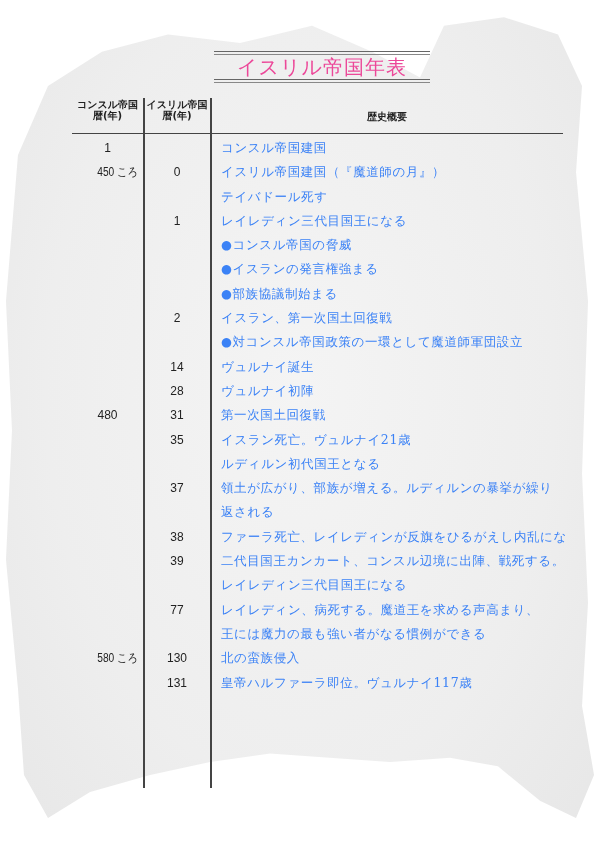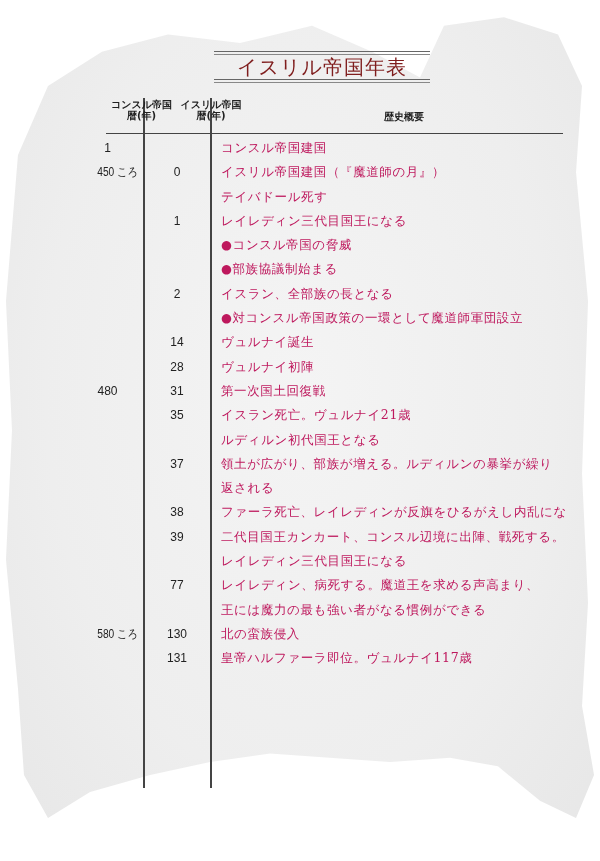--- a/index.html
+++ b/index.html
@@ -13,34 +13,34 @@
       97% 82%, 99% 90%, 96% 95%, 90% 93%, 83% 89%, 75% 88%, 65% 88.5%, 55% 88%,
       45% 87.5%, 35% 88.5%, 25% 90%, 15% 92%, 8% 95%, 4% 90%, 3% 80%, 1% 65%,
       2% 50%, 1% 35%
     );
     filter: drop-shadow(0 0 1px #999);
   }
   .title-wrap { position:absolute; left:214px; top:51px; width:216px; height:32px; }
   .title-wrap .rule { position:absolute; left:0; right:0; height:2px; border-top:1px solid #666; border-bottom:1px solid #888; }
   .title-wrap .rule.top { top:0; }
   .title-wrap .rule.bot { bottom:0; }
-  .title { position:absolute; left:0; right:0; top:3px; text-align:center; font-size:20px; color:#7f1d1d; letter-spacing:1px; }
+  .title { position:absolute; left:0; right:0; top:3px; text-align:center; font-size:20px; color:#ec4899; letter-spacing:1px; }
   .table { position:absolute; left:72px; top:98px; width:491px; }
-  .hdr { position:relative; height:35px; border-bottom:1.5px solid #444;margin-left:34px; }
+  .hdr { position:relative; height:35px; border-bottom:1.5px solid #444; }
   .hdr .c1, .hdr .c2 { position:absolute; top:1px; font-family:"DejaVu Sans", sans-serif; font-size:10px; font-weight:bold; color:#222; text-align:center; line-height:11px; }
   .hdr .c1 { left:0; width:71px; }
   .hdr .c2 { left:72px; width:66px; }
   .hdr .c3 { position:absolute; left:139px; right:0; top:12px; text-align:center; font-family:Liberation Serif, serif; font-size:10px; font-weight:bold; color:#222; }
   .vline { position:absolute; width:1.5px; background:#444; }
   .rows { position:relative; }
   .row { position:relative; height:24.3px; line-height:24.3px; }
   .row .c1 { position:absolute; left:0; width:66px; text-align:right; font-family:"Liberation Sans", sans-serif; font-size:12px; color:#222; transform:scaleX(0.85); transform-origin:right; }
   .row .c1.center { text-align:center; width:71px; transform:none; }
   .row .c2 { position:absolute; left:72px; width:66px; text-align:center; font-family:"Liberation Sans", sans-serif; font-size:12px; color:#222; }
-  .row .c3 { position:absolute; left:149px; white-space:nowrap; font-size:12.5px; color:#be185d; letter-spacing:0.6px; }
+  .row .c3 { position:absolute; left:149px; white-space:nowrap; font-size:12.5px; color:#3b82f6; letter-spacing:0.6px; }
 </style>
 </head>
 <body>
 
 <div class="paper"></div>
 
 <div class="title-wrap">
   <div class="rule top"></div>
   <div class="title">イスリル帝国年表</div>
   <div class="rule bot"></div>
@@ -84,26 +84,31 @@
         <div class="c3">レイレディン三代目国王になる</div>
       </div>
       <div class="row">
         <div class="c1"></div>
         <div class="c2"></div>
         <div class="c3">●コンスル帝国の脅威</div>
       </div>
       <div class="row">
         <div class="c1"></div>
         <div class="c2"></div>
+        <div class="c3">●イスランの発言権強まる</div>
+      </div>
+      <div class="row">
+        <div class="c1"></div>
+        <div class="c2"></div>
         <div class="c3">●部族協議制始まる</div>
       </div>
       <div class="row">
         <div class="c1"></div>
         <div class="c2">2</div>
-        <div class="c3">イスラン、全部族の長となる</div>
+        <div class="c3">イスラン、第一次国土回復戦</div>
       </div>
       <div class="row">
         <div class="c1"></div>
         <div class="c2"></div>
         <div class="c3">●対コンスル帝国政策の一環として魔道師軍団設立</div>
       </div>
       <div class="row">
         <div class="c1"></div>
         <div class="c2">14</div>
         <div class="c3">ヴュルナイ誕生</div>

